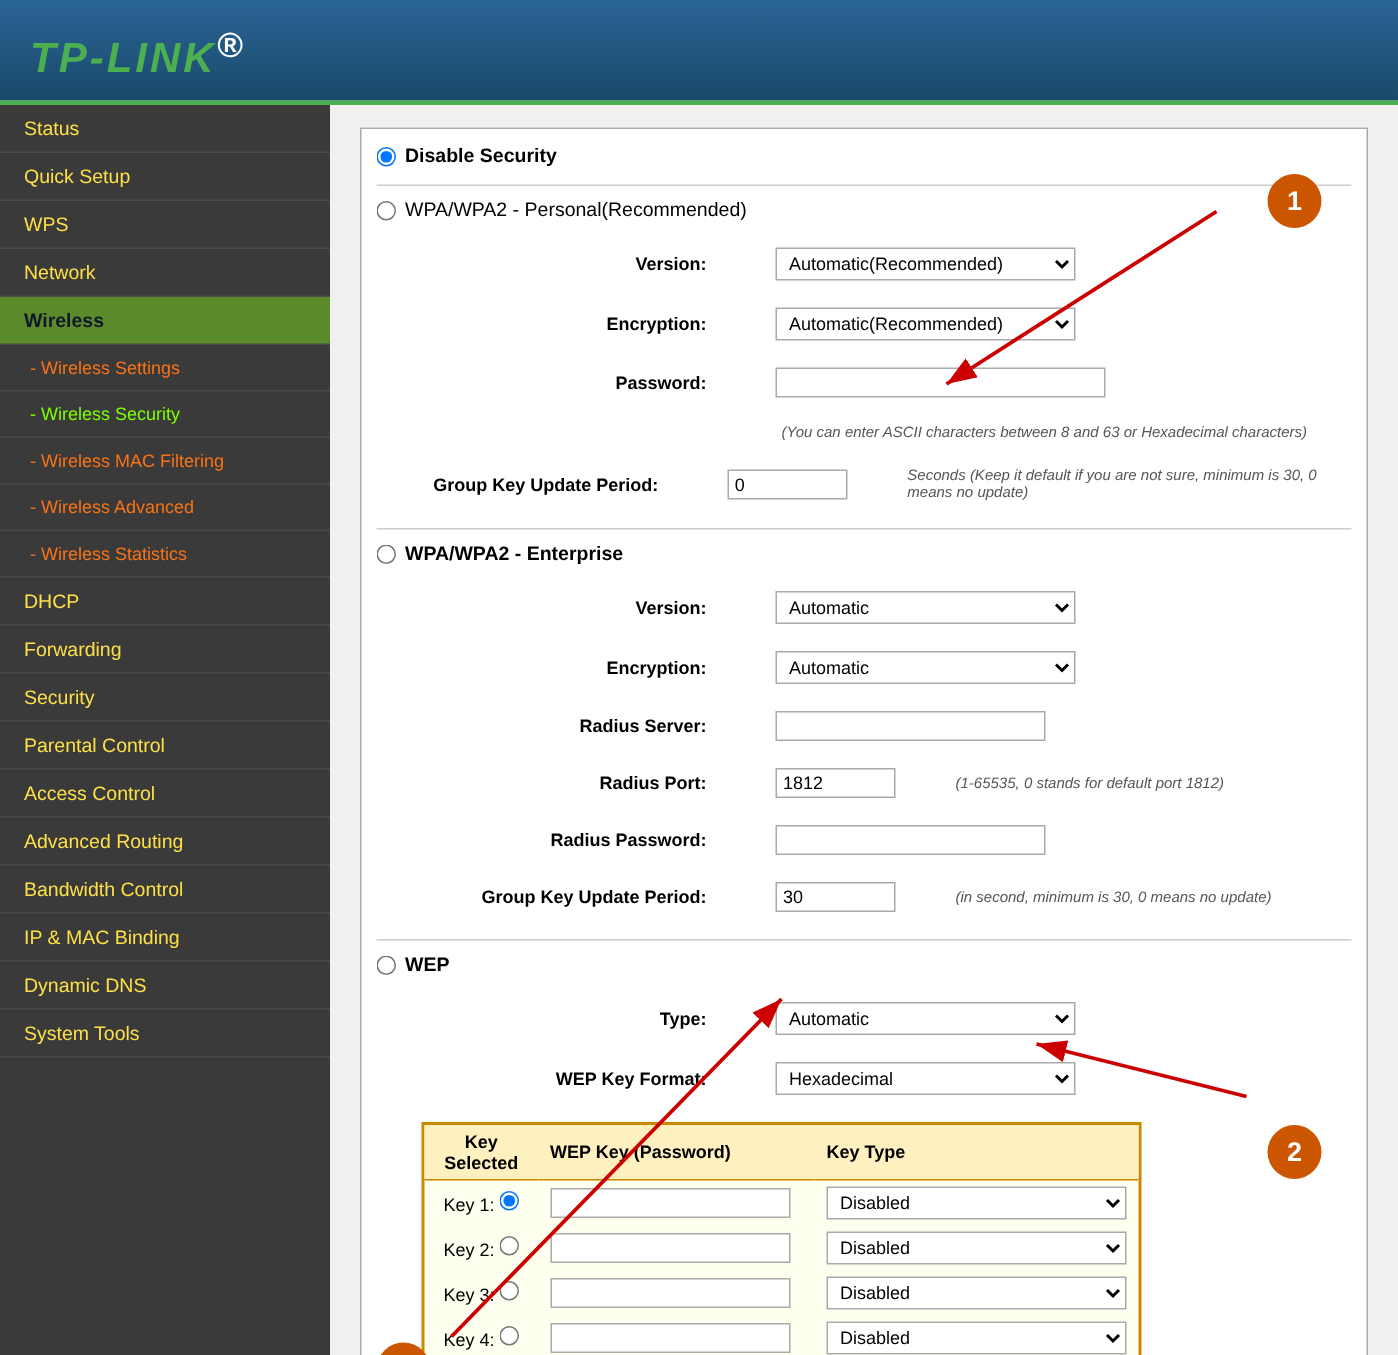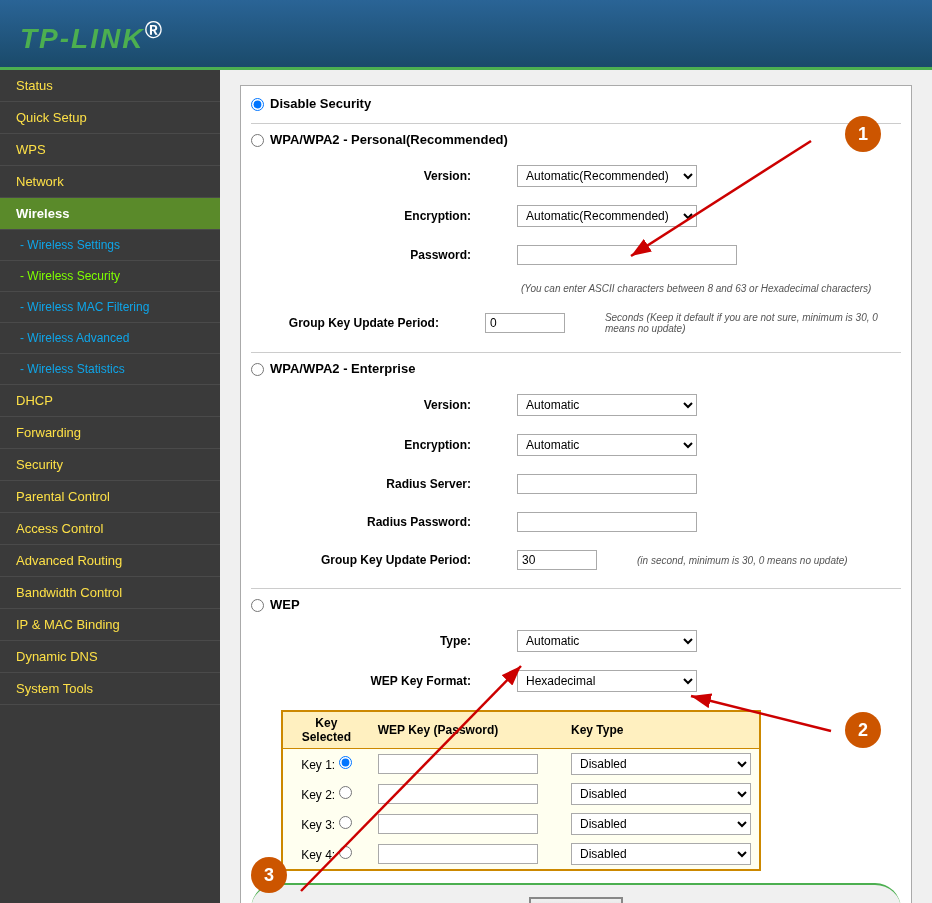--- a/index.html
+++ b/index.html
@@ -37,22 +37,22 @@
       background: #3a3a3a;
       flex-shrink: 0;
     }
     .sidebar-item {
       padding: 8px 16px;
       color: #fde047;
       cursor: pointer;
       font-size: 13px;
       border-bottom: 1px solid #4a4a4a;
     }
-    .sidebar-item.active { background: #5a8a2a; color: #ffffff; font-weight: bold; }
-    .sidebar-item.sub { padding-left: 20px; font-size: 12px; color: #0ea5e9; }
+    .sidebar-item.active { background: #5a8a2a; color: #0f172a; font-weight: bold; }
+    .sidebar-item.sub { padding-left: 20px; font-size: 12px; color: #f97316; }
     .sidebar-item.sub.active-sub { color: #7fff00; }
 
     
     .content {
       flex: 1;
       background: #f0f0f0;
       padding: 15px 20px;
       position: relative;
       overflow: hidden;
     }
@@ -75,21 +75,21 @@
       padding-right: 10px;
       font-weight: bold;
       font-size: 12px;
     }
     .form-control {
       border: 1px solid #aaa;
       padding: 2px 4px;
       font-size: 12px;
       background: white;
     }
-    select.form-control { width: 180px; }
+    select.form-control { width: 200px; }
     input[type="text"].form-control { width: 180px; }
     input[type="text"].short { width: 80px; }
 
     .hint-text { font-size: 10px; color: #555; margin-left: 4px; font-style: italic; }
 
     
     .wep-table {
       border: 2px solid #cc8800;
       background: #fffff0;
       margin-left: 30px;
@@ -225,21 +225,21 @@
             <input type="radio" name="security-mode" checked="" style="">
             <label>Disable Security</label>
           </div>
         </div>
 
         <hr class="section-divider">
 
         <div class="section">
           <div class="section-header">
             <input type="radio" name="security-mode" style="">
-            <label style="font-weight:bold;">WPA/WPA2 - Personal(Recommended)</label>
+            <label style="font-weight:normal;">WPA/WPA2 - Personal(Recommended)</label>
           </div>
           <div class="form-row">
             <div class="form-label">Version:</div>
             <select class="form-control">
               <option>Automatic(Recommended)</option>
               <option>WPA</option>
               <option>WPA2</option>
             </select>
           </div>
           <div class="form-row">
@@ -284,20 +284,25 @@
             <div class="form-label">Encryption:</div>
             <select class="form-control">
               <option>Automatic</option>
               <option>TKIP</option>
               <option>AES</option>
             </select>
           </div>
           <div class="form-row">
             <div class="form-label">Radius Server:</div>
             <input type="text" class="form-control" style="width: 180px;">
+          </div>
+          <div class="form-row">
+            <div class="form-label">Radius Port:</div>
+            <input type="text" class="form-control short" value="1812" style="">
+            <span class="hint-text">(1-65535, 0 stands for default port 1812)</span>
           </div>
           <div class="form-row">
             <div class="form-label">Radius Password:</div>
             <input type="text" class="form-control" style="width: 180px;">
           </div>
           <div class="form-row">
             <div class="form-label">Group Key Update Period:</div>
             <input type="text" class="form-control short" value="30" style="">
             <span class="hint-text">(in second, minimum is 30, 0 means no update)</span>
           </div>

